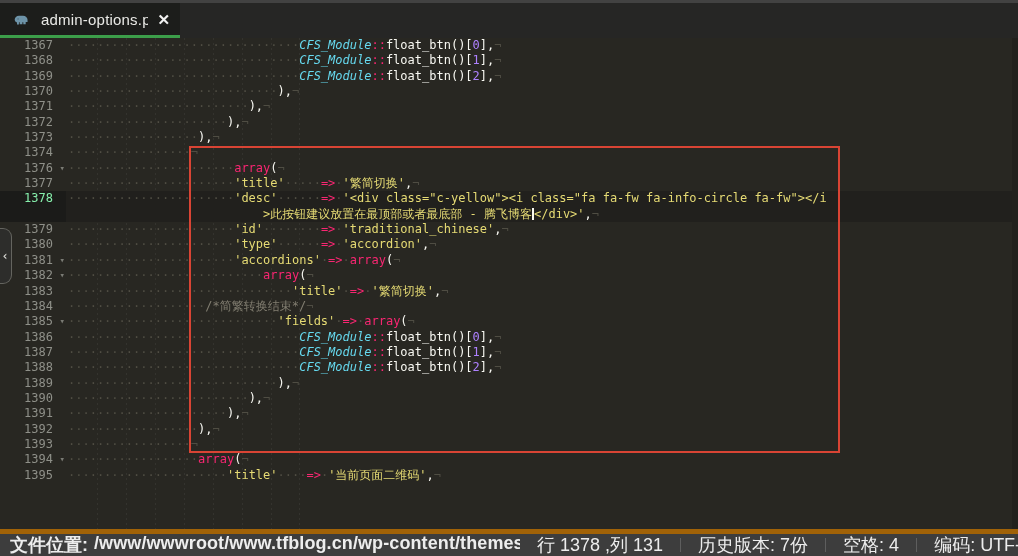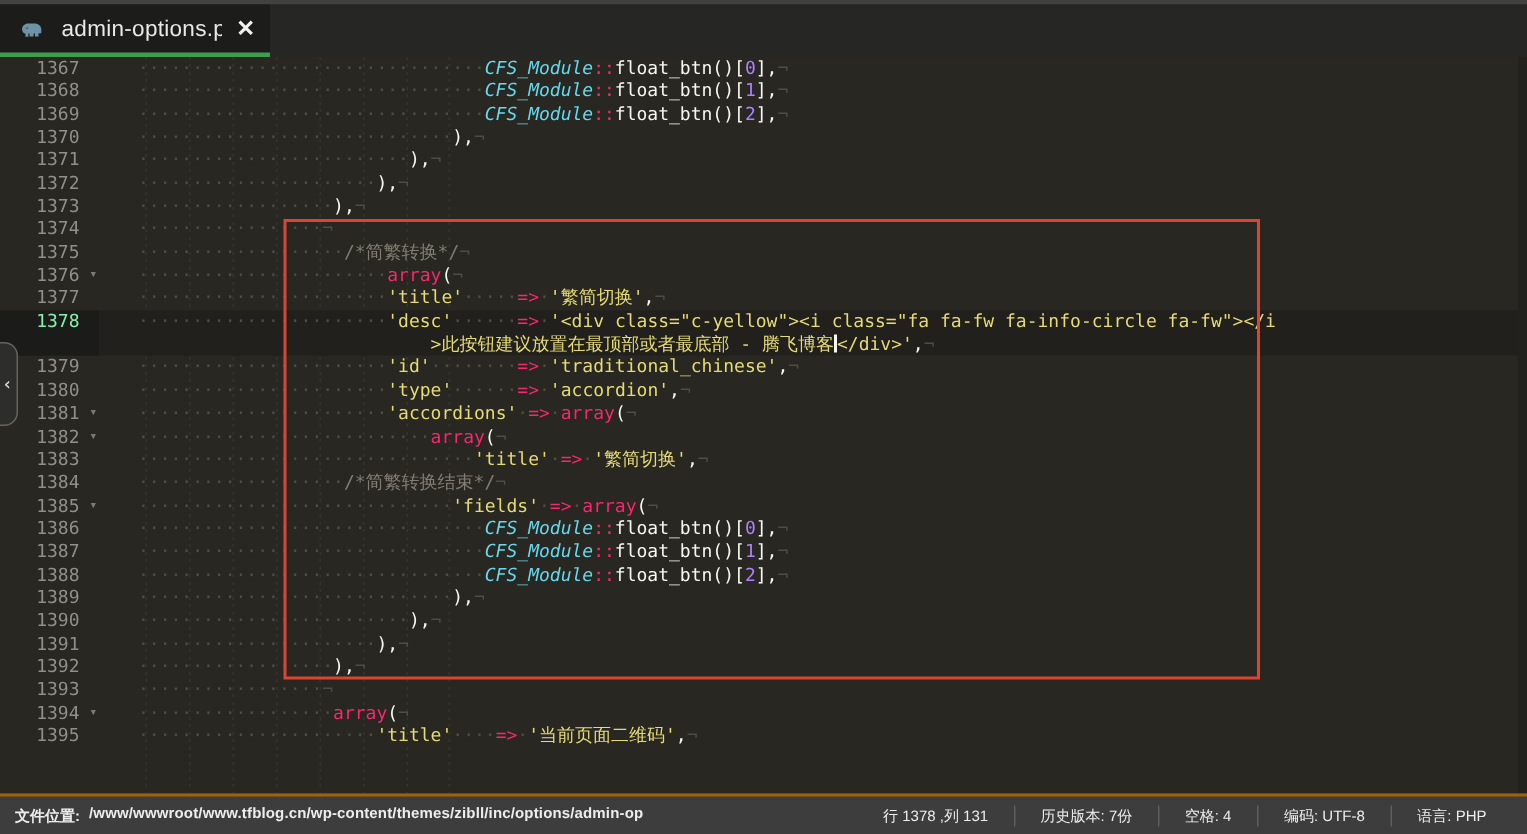--- a/index.html
+++ b/index.html
@@ -22,21 +22,21 @@
   .php-icon{width:20px;height:15px;flex:0 0 auto;}
 
   
   .editor{position:absolute;left:0;top:38px;width:1018px;height:491px;background:var(--bg);
           overflow:hidden;z-index:1;}
   .guides{position:absolute;inset:0;z-index:0;pointer-events:none;}
   .guide{position:absolute;top:0;bottom:0;width:1px;
          background:repeating-linear-gradient(to bottom,rgba(255,255,255,.055) 0 2px,transparent 2px 5px);}
   .rows{position:relative;z-index:1;}
   .ed-row{display:flex;height:15.35px;line-height:15.35px;
-          font-family:"DejaVu Sans Mono","Liberation Mono",monospace;font-size:12px;gap:24px;}
+          font-family:"DejaVu Sans Mono","Liberation Mono",monospace;font-size:12px;}
   .ed-row.active{background:var(--active-bg);}
   .gutter{width:66px;flex:0 0 66px;text-align:right;padding-right:13px;color:var(--gutter-fg);
           position:relative;user-select:none;cursor:pointer;}
   .ed-row.active .gutter{background:#1b1b19;color:#86efac;}
   .fold{position:absolute;right:1px;top:0;font-size:9px;color:#7a7b74;}
   .code{white-space:pre;padding-left:2px;flex:1;cursor:text;}
   .tk-ws{color:var(--ws);} .tk-str{color:var(--str);} .tk-op{color:var(--op);}
   .tk-cls{color:var(--cls);font-style:italic;text-align:right;} .tk-num{color:var(--num);}
   .tk-txt{color:var(--txt);margin-top:37px;} .tk-com{color:var(--com);}
   .cursor{display:inline-block;width:2px;height:12px;background:#f8f8f0;vertical-align:-2px;}
@@ -46,22 +46,22 @@
   .scrollstrip{position:absolute;right:0;top:0;width:6px;height:491px;background:#22211d;z-index:2;}
 
   
   .collapse{position:absolute;left:-1px;top:228px;width:13px;height:56px;background:#2d2d2b;
             border:1px solid #64645f;border-left:none;border-radius:0 9px 9px 0;z-index:5;
             display:flex;align-items:center;justify-content:center;cursor:pointer;}
   .collapse span{color:#d6d6d2;font-size:12px;font-weight:bold;font-family:"DejaVu Sans Mono",monospace;}
 
   
   .statusbar{position:absolute;left:0;top:529px;width:1018px;height:27px;background:#3d3d3d;
-             border-top:2px solid #a16207;display:flex;align-items:center;z-index:6;
-             color:#ededed;font-size:10px;}
+             border-top:5px solid #a16207;display:flex;align-items:center;z-index:6;
+             color:#ededed;font-size:18px;}
   .st-left{flex:0 0 520px;max-width:520px;overflow:hidden;white-space:nowrap;padding-left:10px;display:flex;gap:6px;}
   .st-label{font-weight:bold;}
   .st-path{font-weight:bold;letter-spacing:.1px;}
   .st-right{flex:1;display:flex;justify-content:flex-end;align-items:center;padding-right:10px;}
   .st-item{white-space:nowrap;padding:0 17px;}
   .st-sep{width:1px;height:14px;background:#5e5e5e;}
 </style>
 </head>
 <body>
 
@@ -115,24 +115,20 @@
       </div>
       <div class="ed-row">
         <div class="gutter">1373</div>
         <div class="code"><span class="tk-ws">··················</span><span class="tk-txt">),</span><span class="tk-ws">¬</span></div>
       </div>
       <div class="ed-row">
         <div class="gutter">1374</div>
         <div class="code"><span class="tk-ws">·················</span><span class="tk-ws">¬</span></div>
       </div>
       <div class="ed-row">
-        <div class="gutter">1375</div>
-        <div class="code"><span class="tk-ws">···················</span><span class="tk-com">/*简繁转换*/</span><span class="tk-ws">¬</span></div>
-      </div>
-      <div class="ed-row">
         <div class="gutter">1376<span class="fold">▾</span></div>
         <div class="code"><span class="tk-ws">·······················</span><span class="tk-op">array</span><span class="tk-txt">(</span><span class="tk-ws">¬</span></div>
       </div>
       <div class="ed-row">
         <div class="gutter">1377</div>
         <div class="code"><span class="tk-ws">·······················</span><span class="tk-str">'title'</span><span class="tk-ws">·····</span><span class="tk-op">=&gt;</span><span class="tk-ws">·</span><span class="tk-str">'繁简切换'</span><span class="tk-txt">,</span><span class="tk-ws">¬</span></div>
       </div>
       <div class="ed-row active">
         <div class="gutter">1378</div>
         <div class="code"><span class="tk-ws">·······················</span><span class="tk-str">'desc'</span><span class="tk-ws">······</span><span class="tk-op">=&gt;</span><span class="tk-ws">·</span><span class="tk-str">'&lt;div class="c-yellow"&gt;&lt;i class="fa fa-fw fa-info-circle fa-fw"&gt;&lt;/i</span></div>

